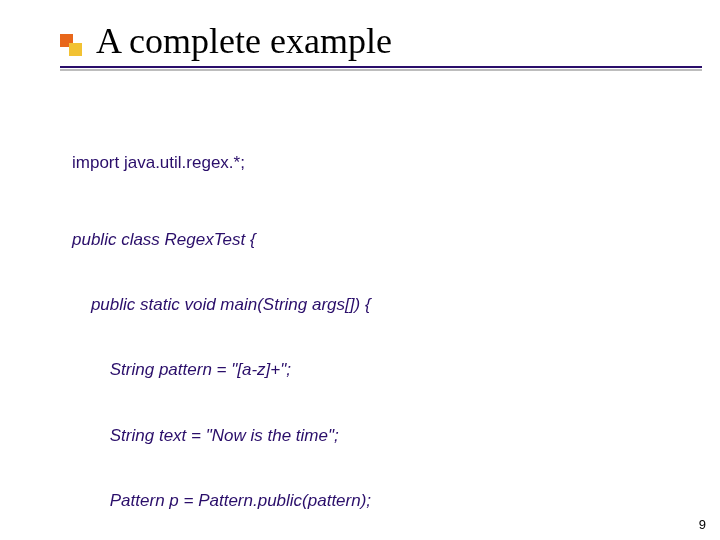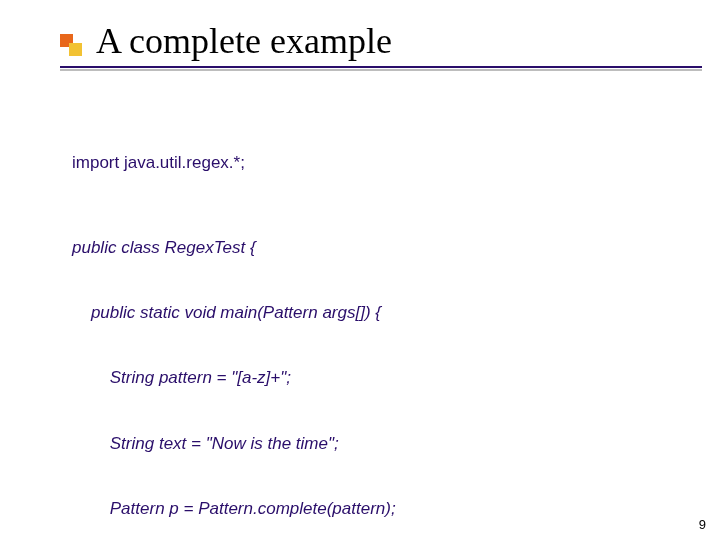--- a/index.html
+++ b/index.html
@@ -56,21 +56,21 @@
   }
   .code {
     font-family: "Comic Sans MS", "Segoe Script", cursive, sans-serif;
     font-size: 17px;
     color: #2a0e6a;
     line-height: 1.28;
     white-space: pre;
   }
   .code .sub {
     display: block;
-    margin-bottom: 20px;
+    margin-bottom: 12px;
   }
   .code .block {
     display: block;
     font-style: italic;
   }
   .slide-number {
     position: absolute;
     bottom: 8px;
     right: 14px;
     font-size: 13px;
@@ -92,24 +92,24 @@
     </span>
     <span class="title-text">A complete example</span>
   </div>
 
   <div class="title-underline"></div>
 
   <div class="body">
     <div class="code">
       <span class="sub">import java.util.regex.*;</span>
       <span class="block">public class RegexTest {</span>
-      <span class="block">    public static void main(Pattern args[]) {</span>
+      <span class="block">    public static void main(String args[]) {</span>
       <span class="block">        String pattern = "[a-z]+";</span>
       <span class="block">        String text = "Now is the time";</span>
-      <span class="block">        Pattern p = Pattern.complete(pattern);</span>
+      <span class="block">        Pattern p = Pattern.public(pattern);</span>
       
       
       
       
       
       
     </div>
 
   </div>
 

